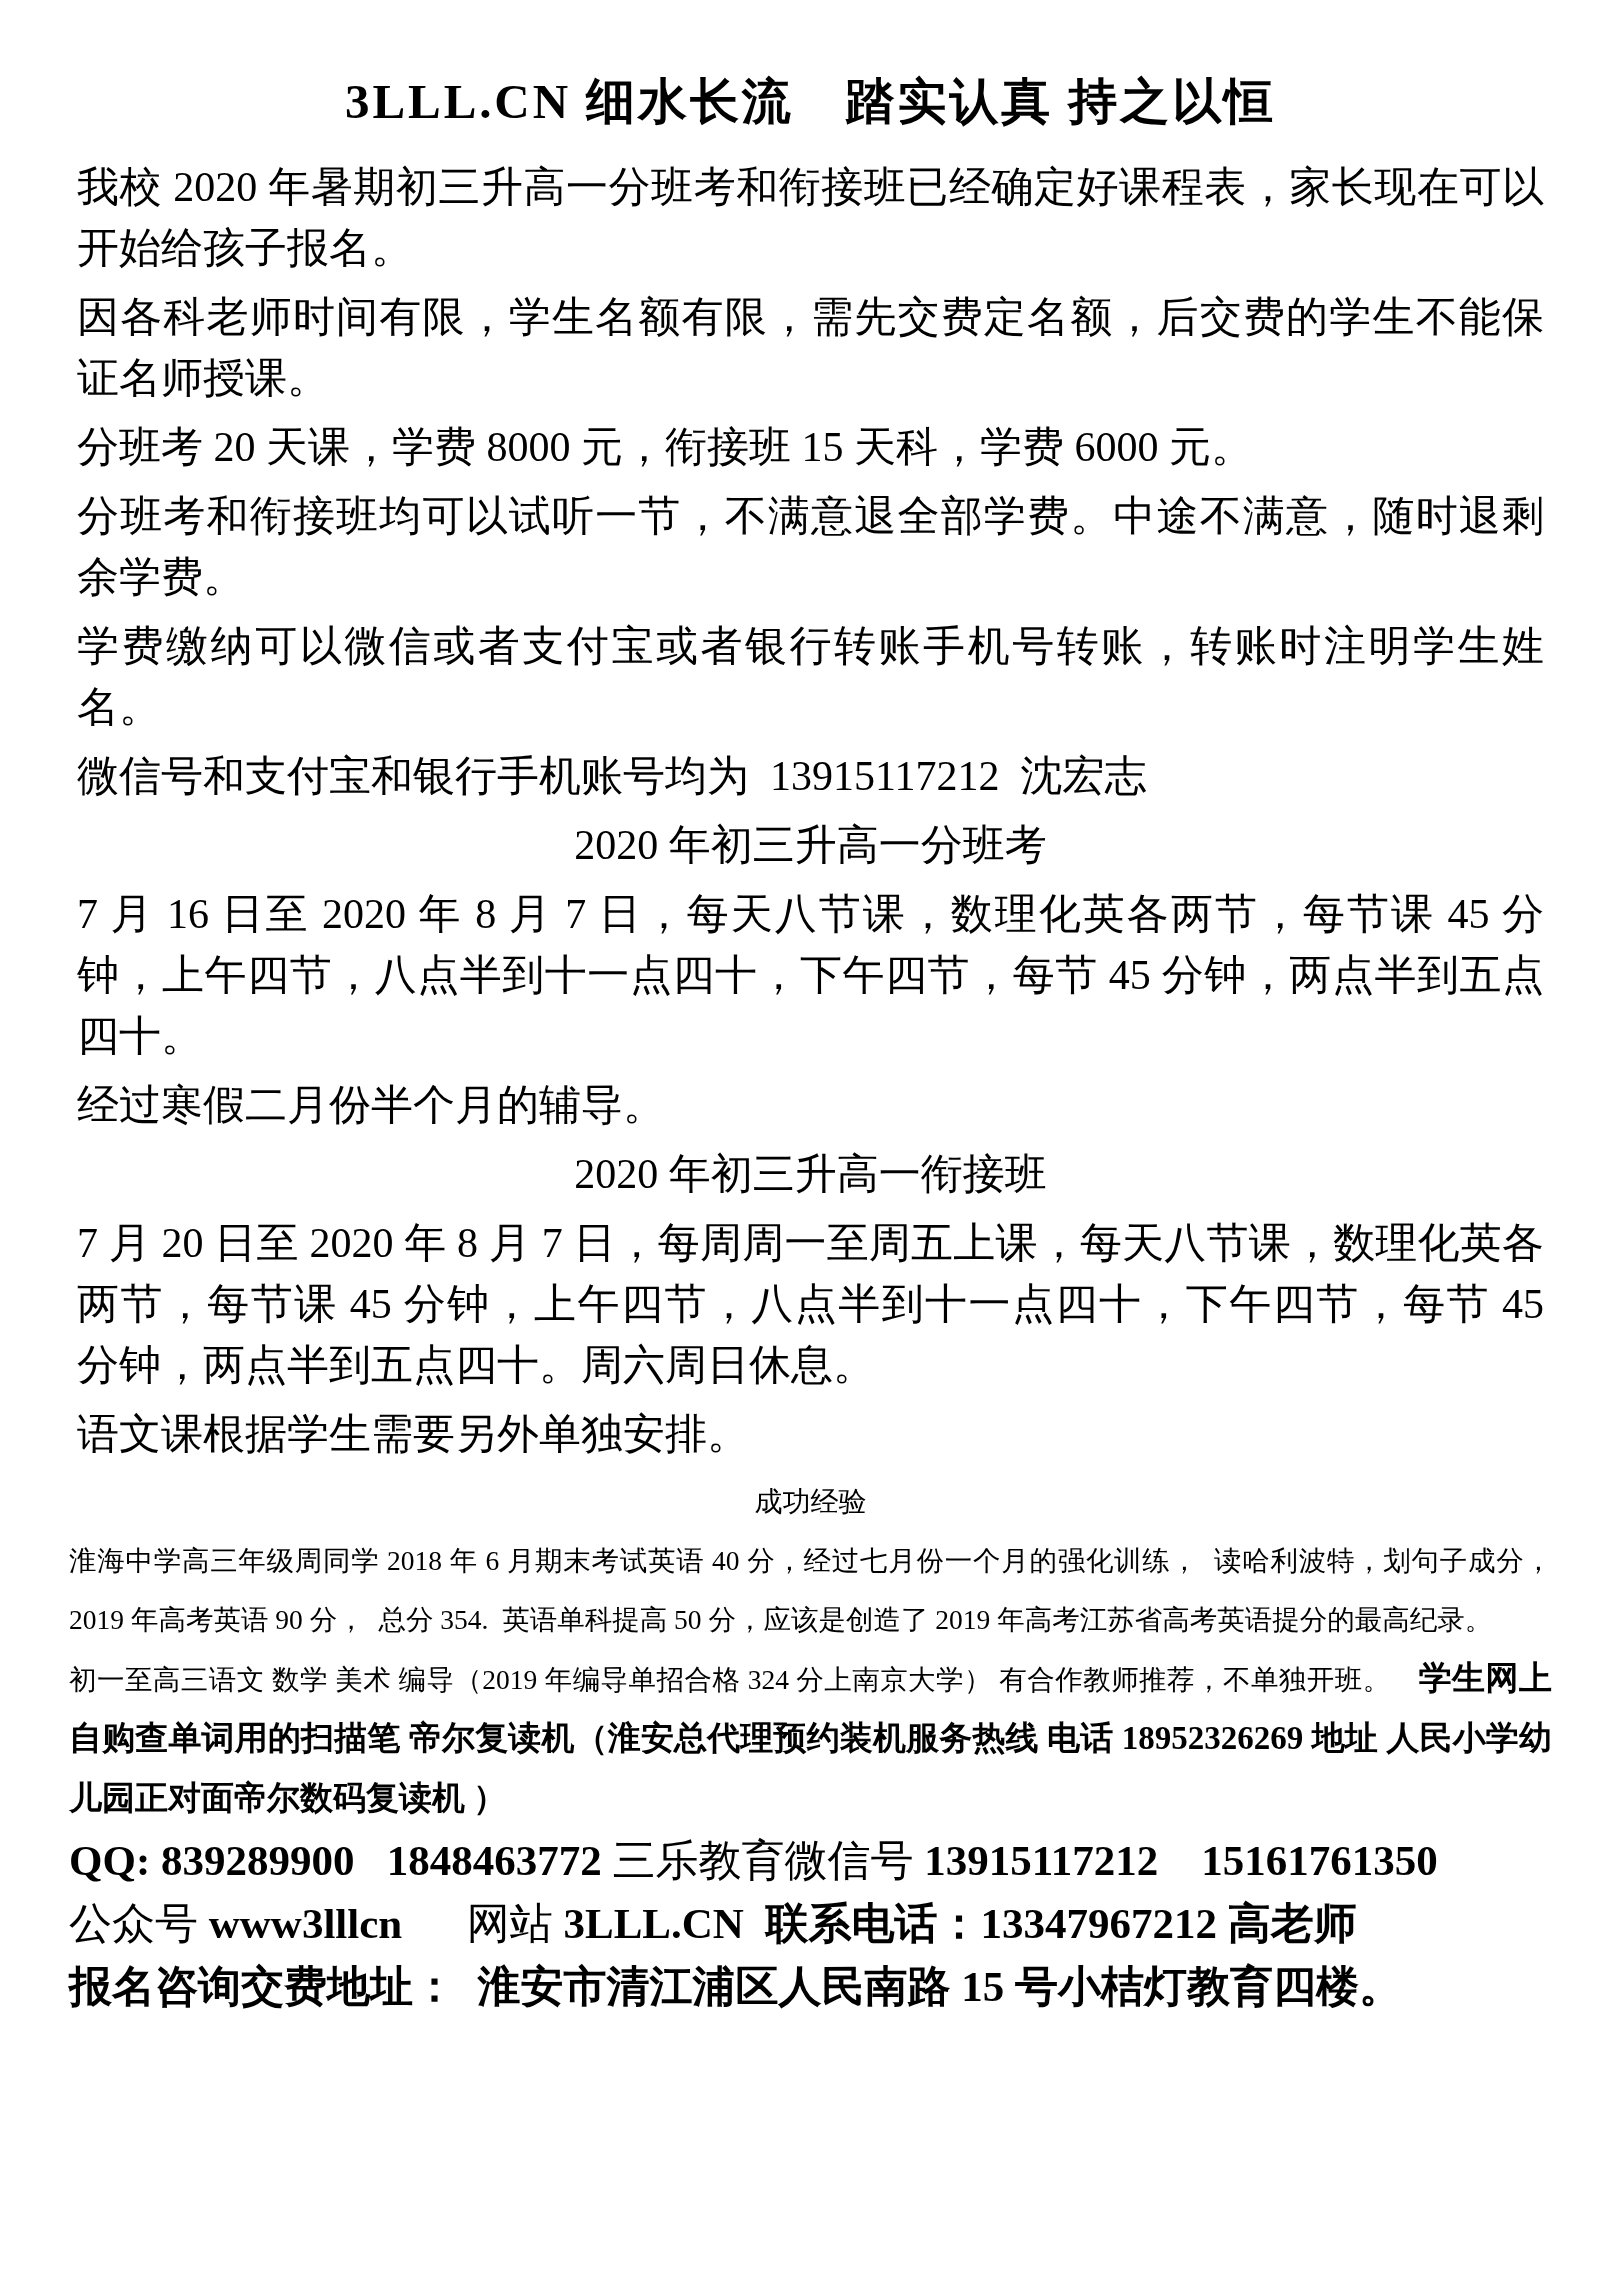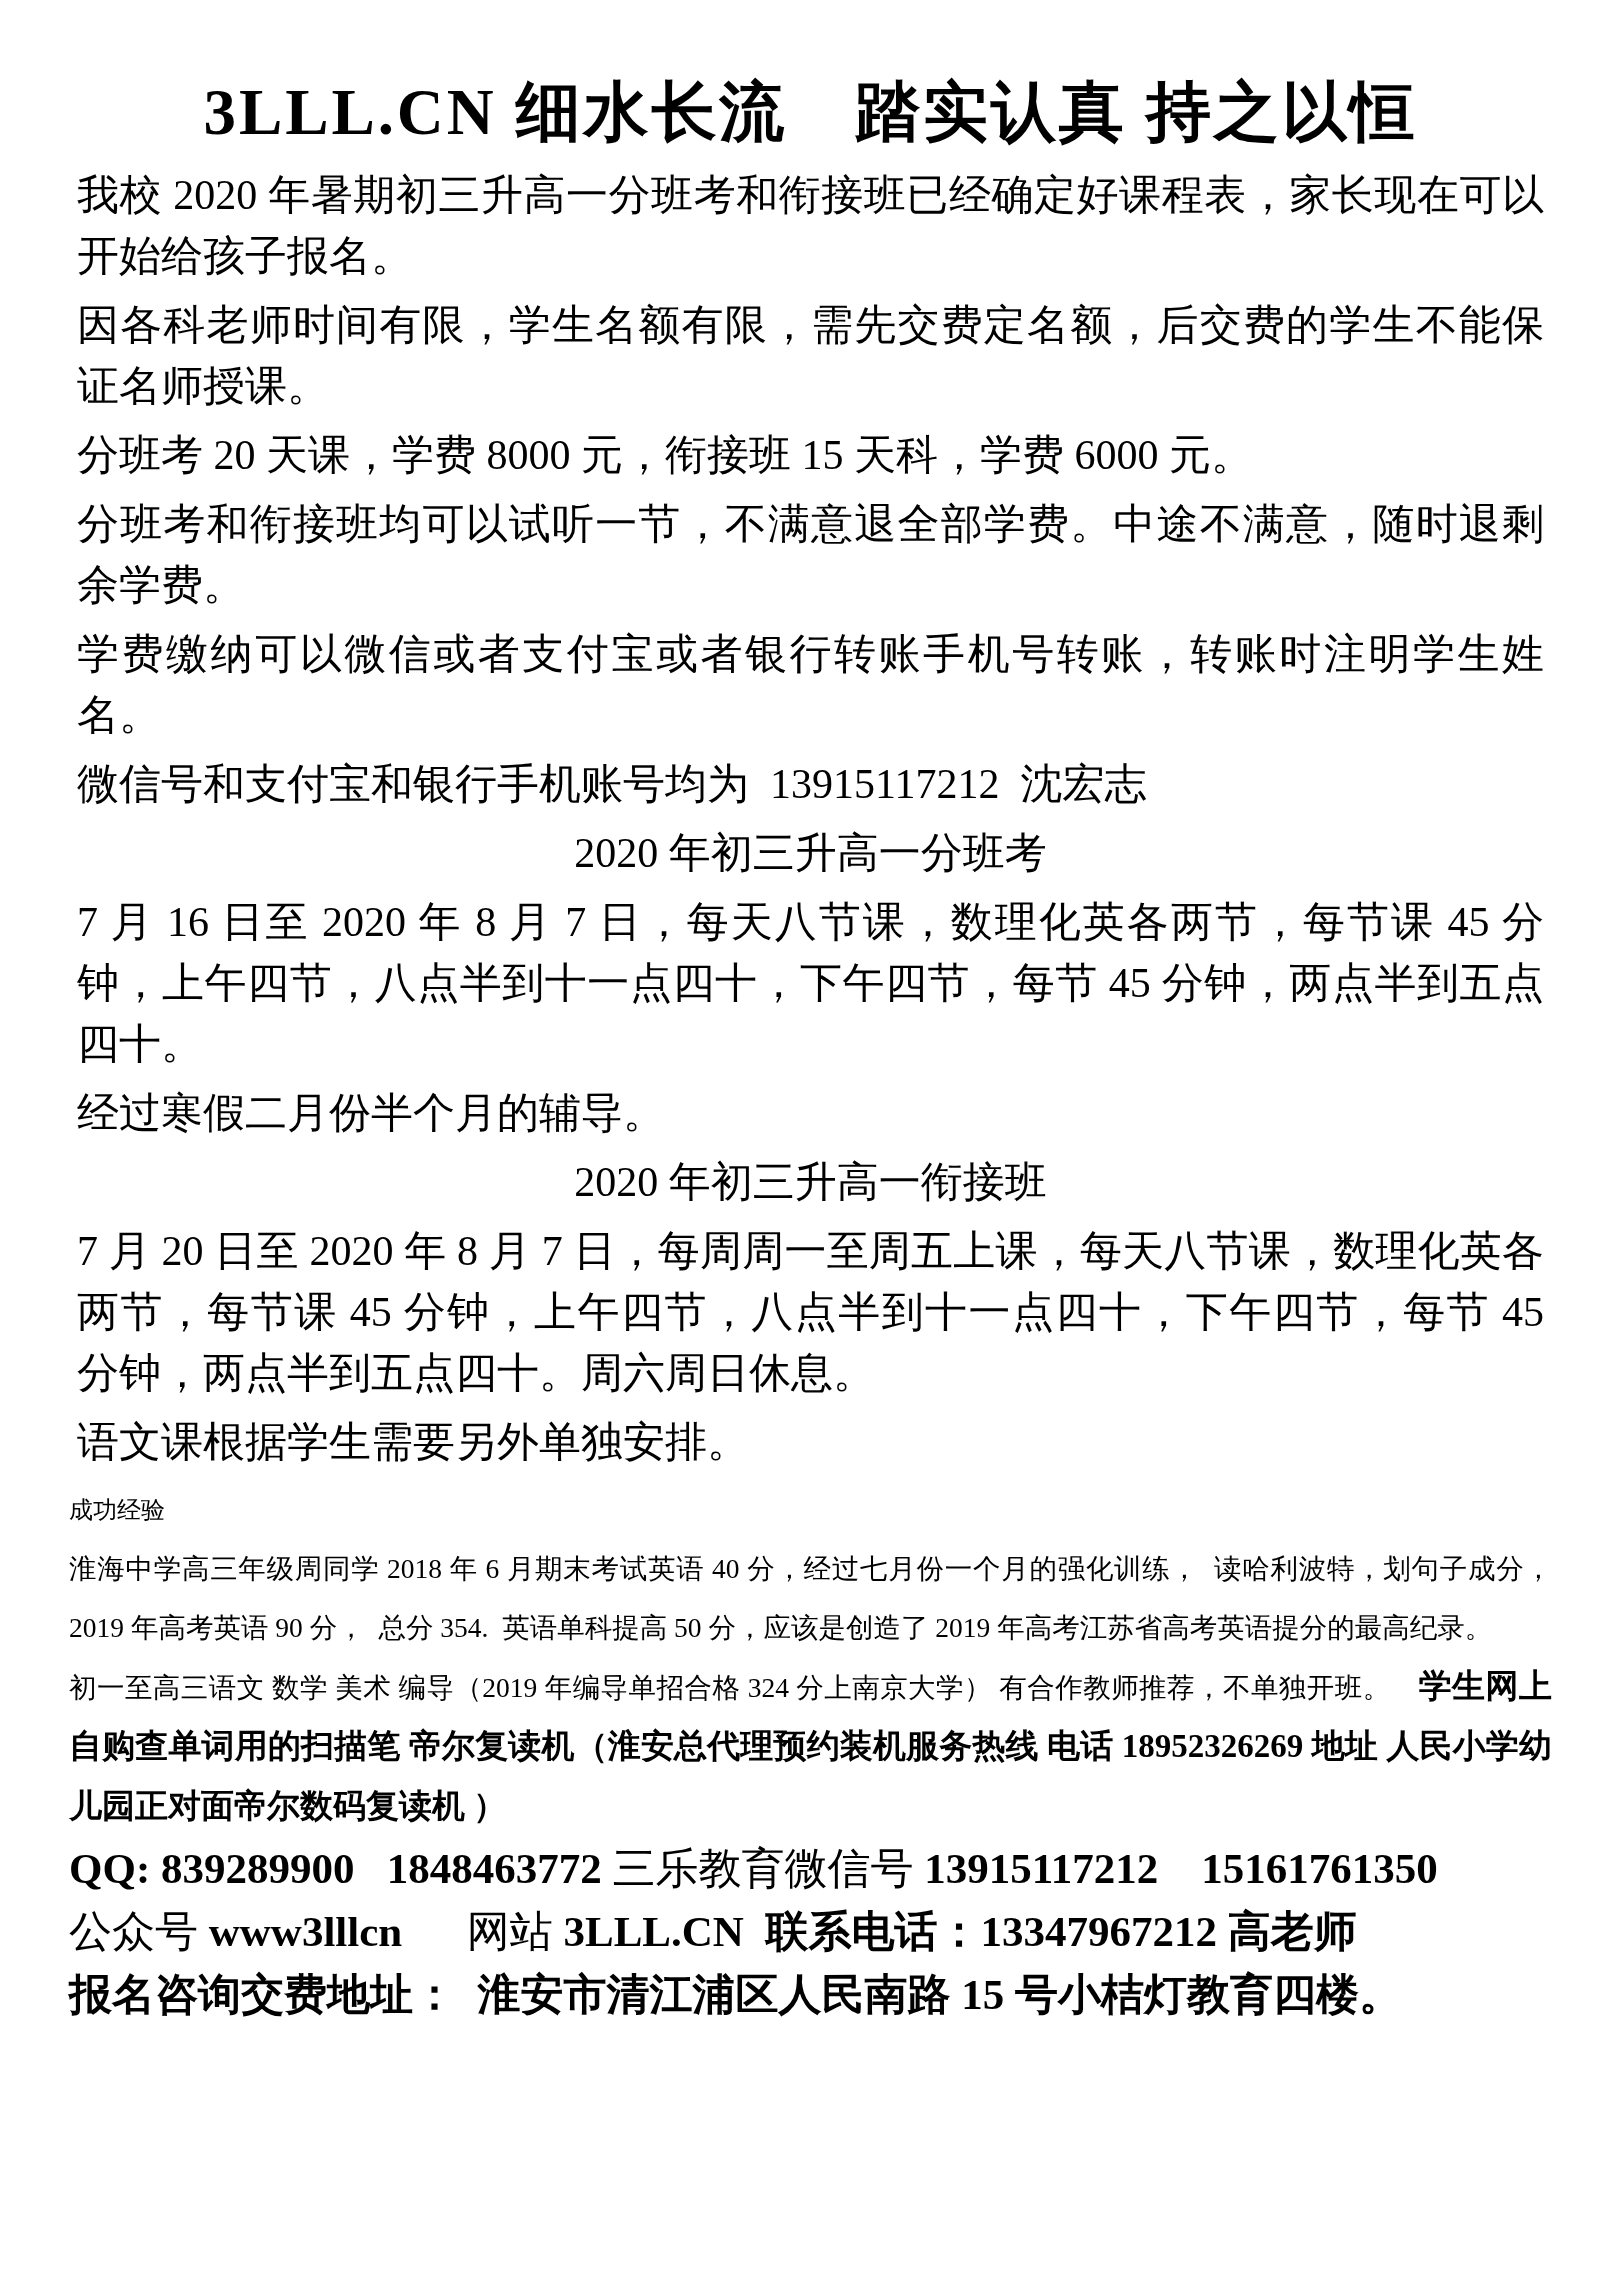--- a/index.html
+++ b/index.html
@@ -8,41 +8,42 @@
     width:1621px;
     height:2295px;
     box-sizing:border-box;
     background:#ffffff;
     color:#000000;
     font-family:"Liberation Serif","DejaVu Serif",serif;
     padding:70px 69px 0 69px;
     overflow:hidden;
   }
   .title{
-    font-size:65px;
+    font-size:49px;
     line-height:1.3;
     font-weight:700;
     text-align:center;
     letter-spacing:2.9px;
-    margin:0 0 10px 0;
+    margin:0 0 23px 0;
     white-space:pre-wrap;
   }
   .body{
     font-size:42px;
     line-height:61px;
     margin:8px;
     text-align:justify;
     text-justify:inter-ideograph;
     white-space:pre-wrap;
   }
   .center{text-align:center;}
   .success-h{
-    font-size:24px;
+    font-size:28px;
     line-height:58px;
     margin:7.2px 0 0 0;
+    text-align:center;
   }
   .small{
     font-size:27.5px;
     line-height:59px;
     margin:0;
     text-align:justify;
     text-justify:inter-ideograph;
     white-space:pre-wrap;
   }
   .strike{text-decoration:line-through;text-decoration-thickness:2.2px;}

